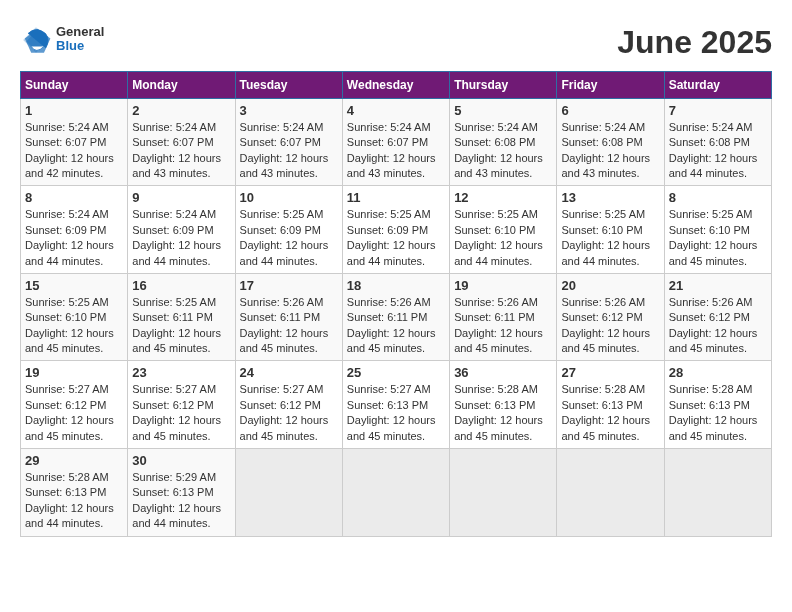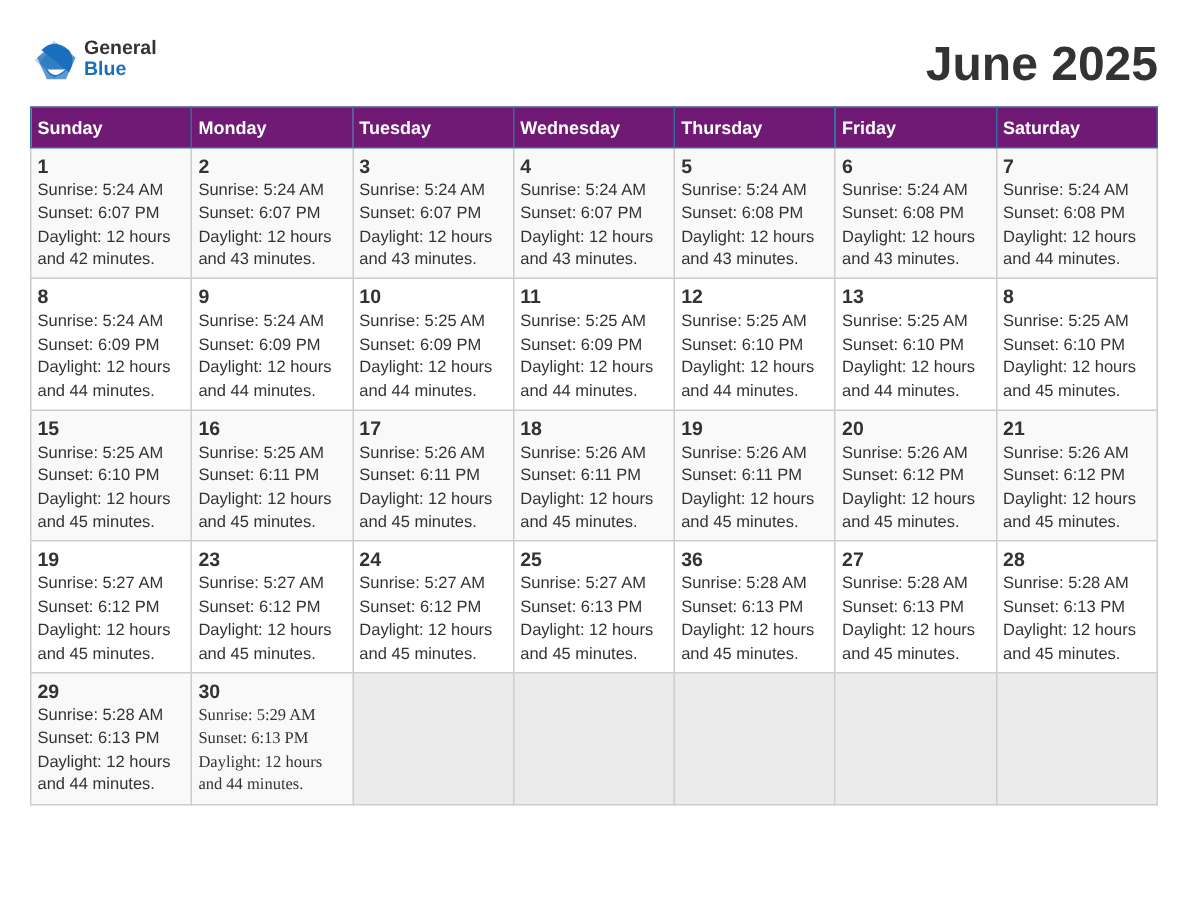--- a/index.html
+++ b/index.html
@@ -331,21 +331,21 @@
       <tr>
         <td>
           <span class="day-num">29</span>
           <div class="day-info" style="white-space: pre-line;">Sunrise: 5:28 AM
 Sunset: 6:13 PM
 Daylight: 12 hours
 and 44 minutes.</div>
         </td>
         <td>
           <span class="day-num">30</span>
-          <div class="day-info" style="white-space: pre-line; font-family: Liberation Serif, serif;">Sunrise: 5:29 AM
+          <div class="day-info" style="white-space: pre-line;">Sunrise: 5:29 AM
 Sunset: 6:13 PM
 Daylight: 12 hours
 and 44 minutes.</div>
         </td>
         <td class="empty-cell"></td>
         <td class="empty-cell"></td>
         <td class="empty-cell"></td>
         <td class="empty-cell"></td>
         <td class="empty-cell"></td>
       </tr>

